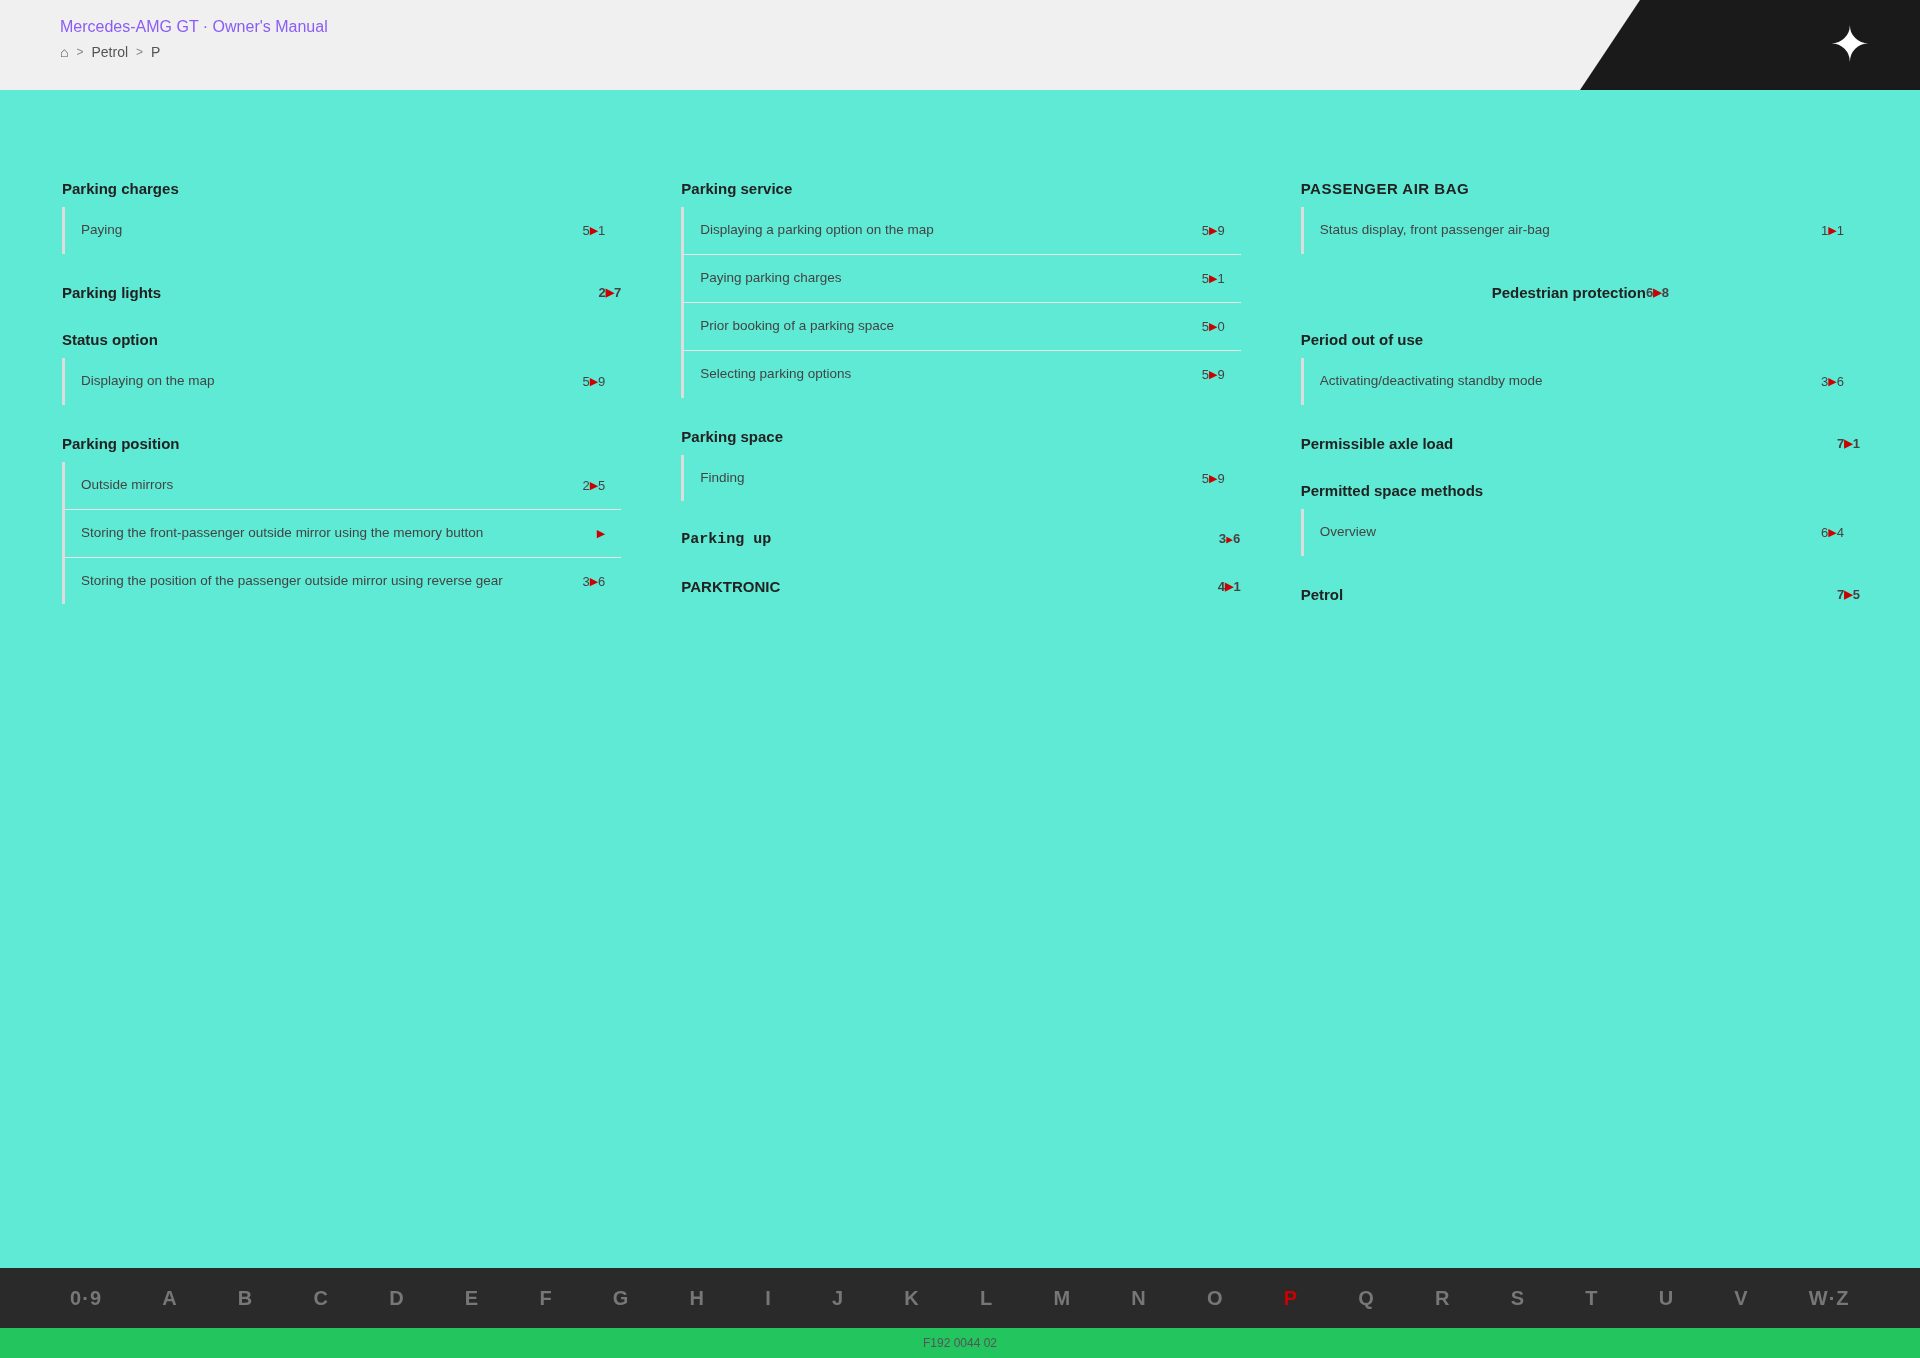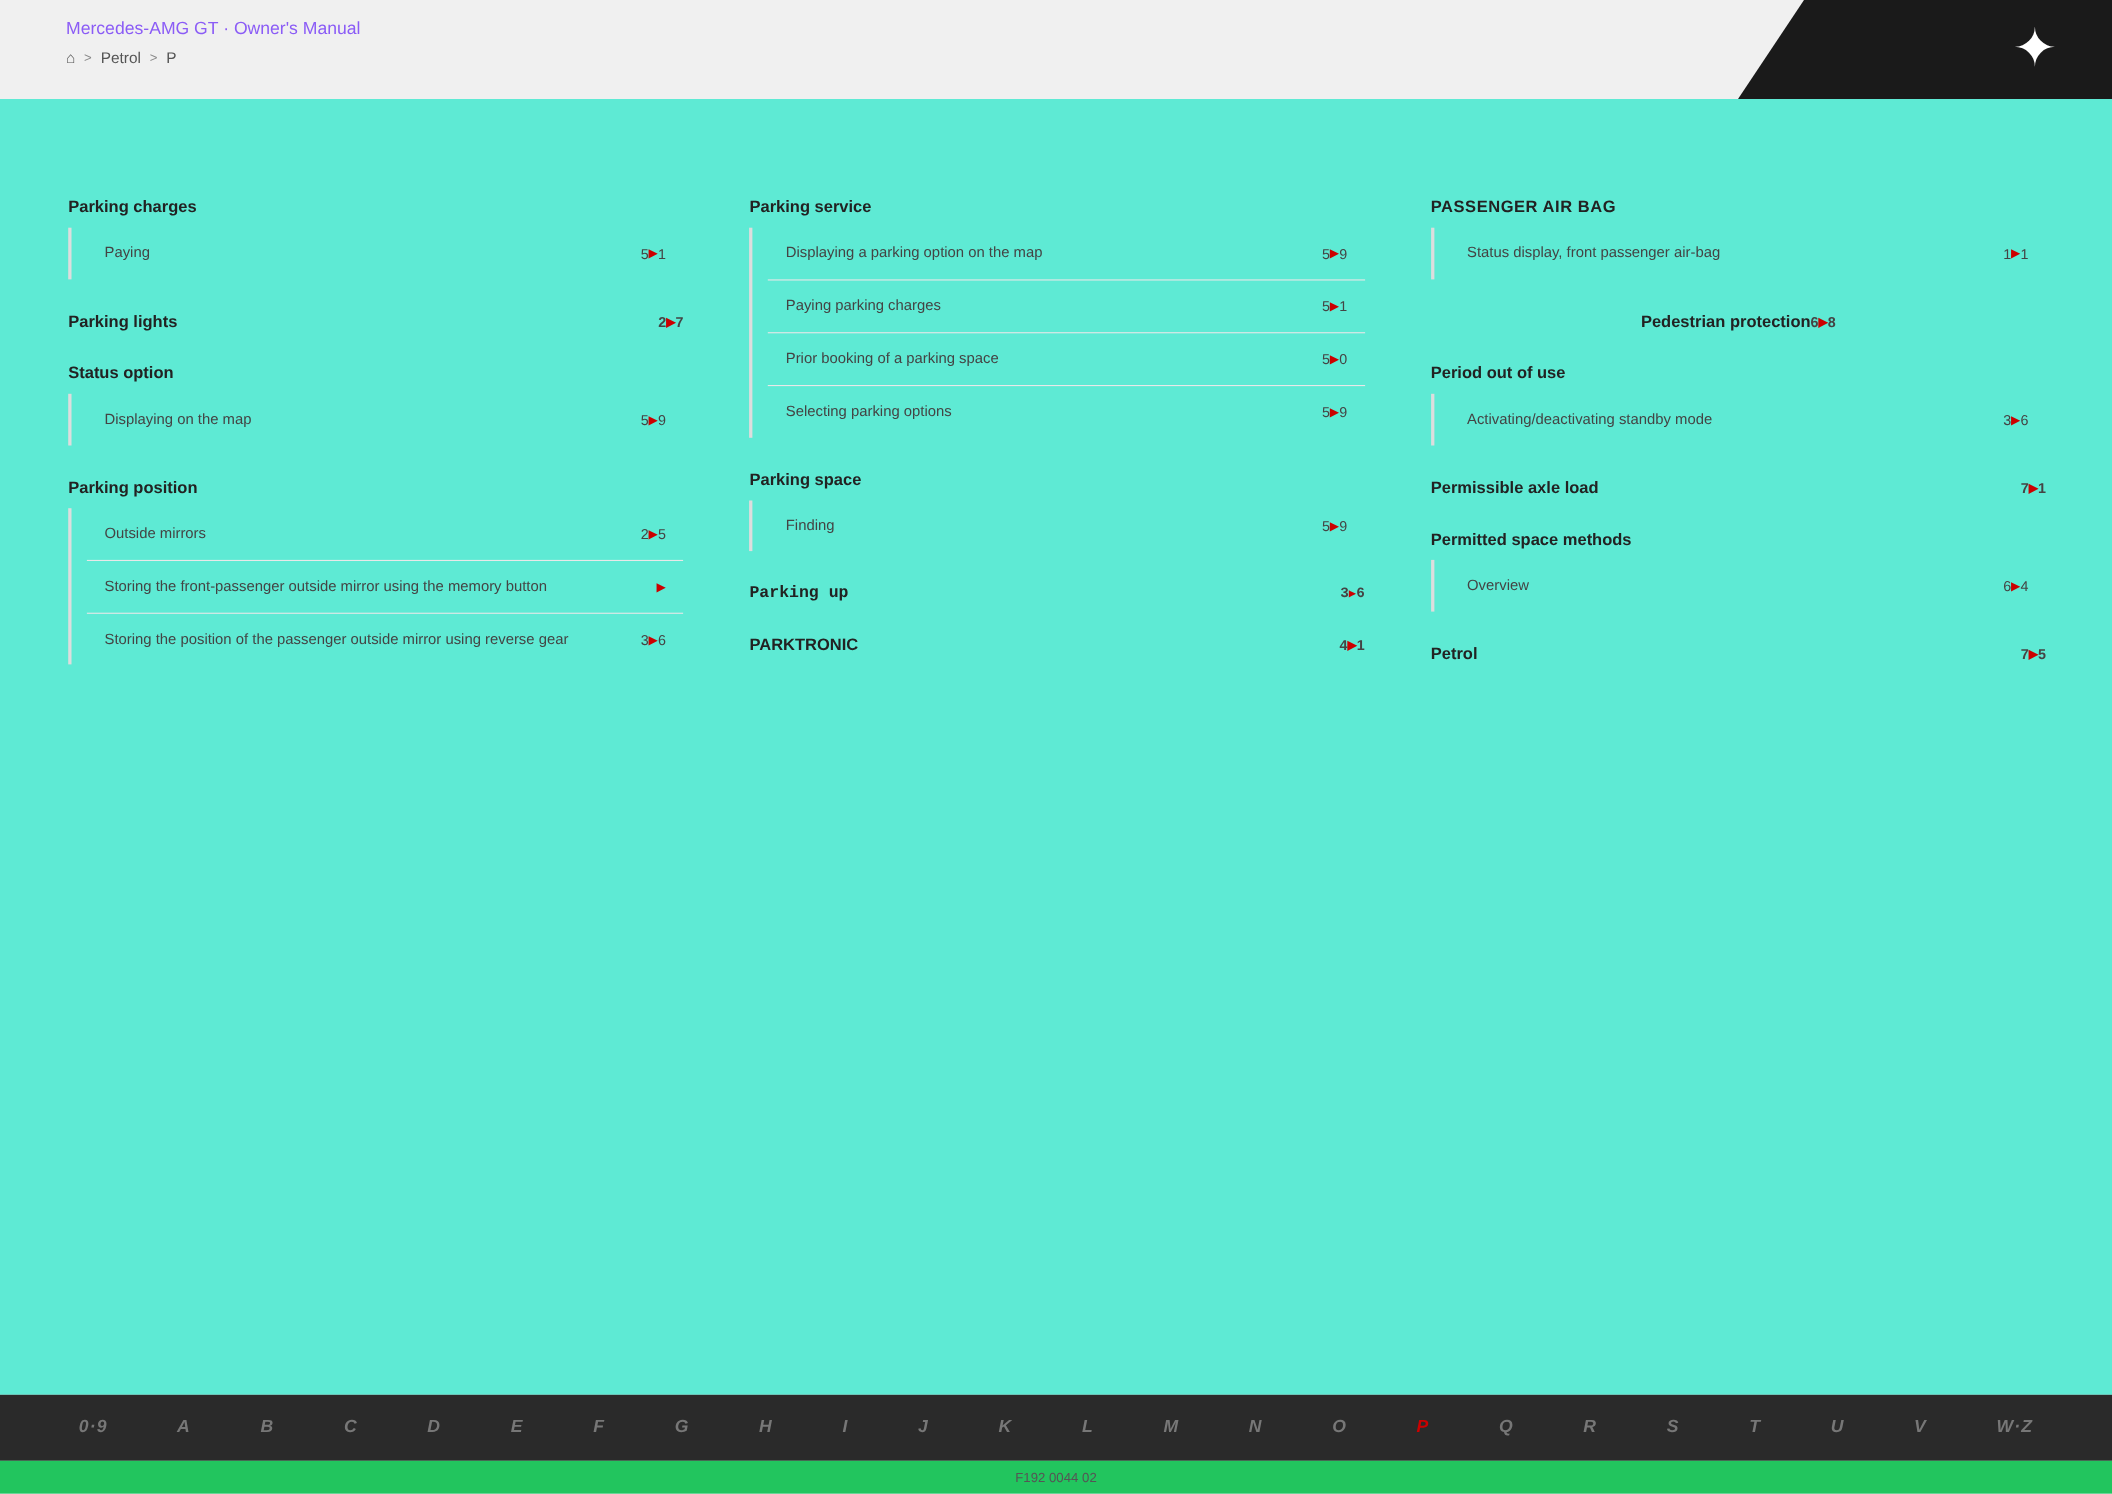--- a/index.html
+++ b/index.html
@@ -97,21 +97,20 @@
     }
 
     .entry-item {
       display: flex;
       align-items: center;
       padding: 14px 16px;
       border-bottom: 1px solid #e8e8e8;
       font-size: 13.5px;
       color: #444;
       cursor: pointer;
-      margin-left: 14px;
     }
     .entry-item:last-child {
       border-bottom: none;
     }
 
     .entry-label {
       flex: 1;
       padding-right: 10px;
       line-height: 1.4;
     }
@@ -139,26 +138,25 @@
     }
     .footer-letters {
       display: flex;
       gap: 0;
       width: 100%;
       justify-content: space-around;
       padding: 0 40px;
     }
     .footer-letter {
       color: #777;
-      font-size: 16px;
+      font-size: 20px;
       font-weight: bold;
       cursor: pointer;
       padding: 4px 6px;
       letter-spacing: 1px;
-      font-style: italic;
     }
     .footer-letter.active {
       color: #cc0000;
     }
     .footer-caption {
       background: #22c55e;
       text-align: center;
       padding: 8px;
       font-size: 12px;
       color: #555;

